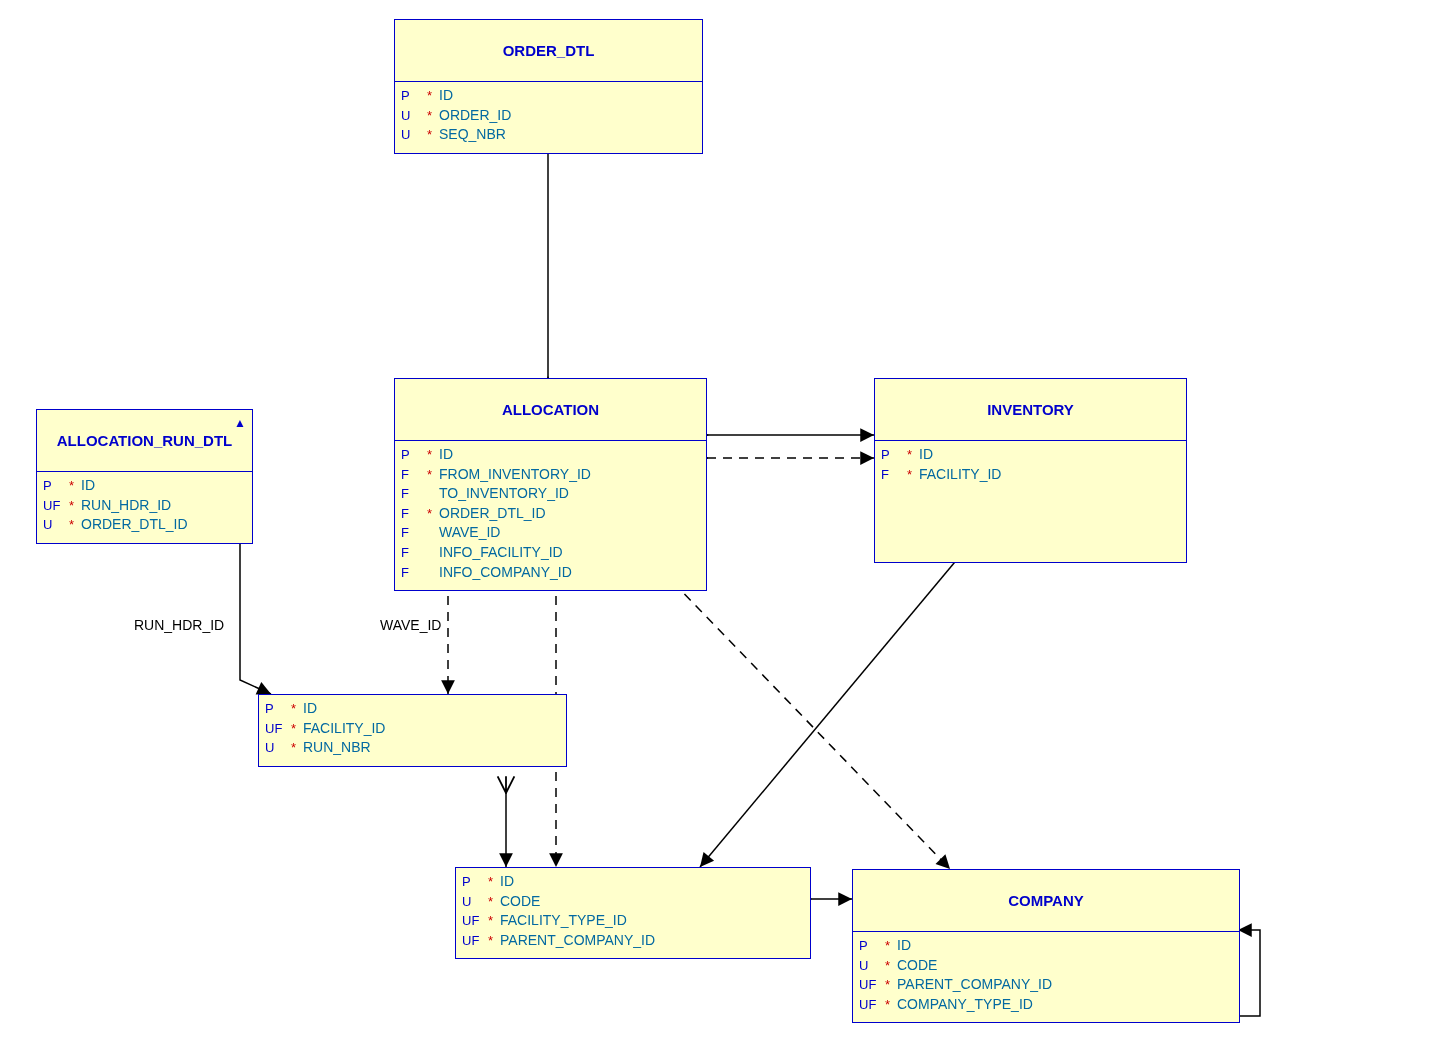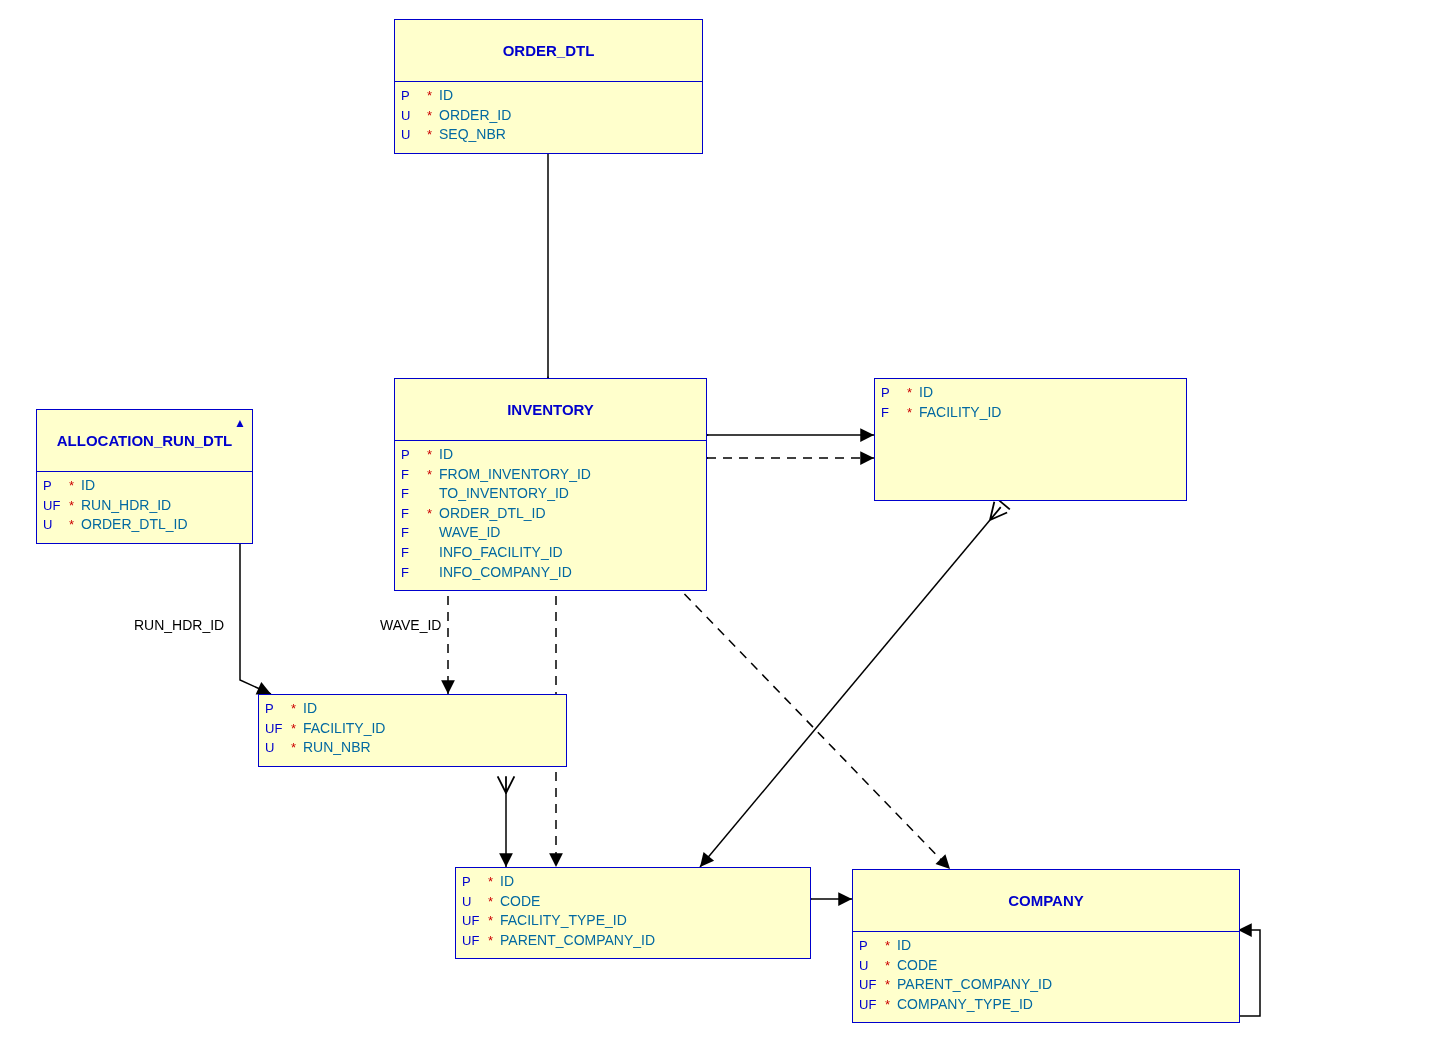--- a/index.html
+++ b/index.html
@@ -74,61 +74,62 @@
         </div>
         <div class="row">
           <span class="flag">U</span>
           <span class="ast">*</span>
           <span class="name">SEQ_NBR</span>
         </div>
       </div>
   </div>
 
   <div class="entity" style="left:394px;top:378px;width:311px;">
+    <div class="title">ALLOCATION</div>
+    <div class="body">
+        <div class="row">
+          <span class="flag">P</span>
+          <span class="ast">*</span>
+          <span class="name">ID</span>
+        </div>
+        <div class="row">
+          <span class="flag">F</span>
+          <span class="ast">*</span>
+          <span class="name">FROM_INVENTORY_ID</span>
+        </div>
+        <div class="row">
+          <span class="flag">F</span>
+          <span class="ast"></span>
+          <span class="name">TO_INVENTORY_ID</span>
+        </div>
+        <div class="row">
+          <span class="flag">F</span>
+          <span class="ast">*</span>
+          <span class="name">ORDER_DTL_ID</span>
+        </div>
+        <div class="row">
+          <span class="flag">F</span>
+          <span class="ast"></span>
+          <span class="name">WAVE_ID</span>
+        </div>
+        <div class="row">
+          <span class="flag">F</span>
+          <span class="ast"></span>
+          <span class="name">INFO_FACILITY_ID</span>
+        </div>
+        <div class="row">
+          <span class="flag">F</span>
+          <span class="ast"></span>
+          <span class="name">INFO_COMPANY_ID</span>
+        </div>
+      </div>
+  </div>
+
+  <div class="entity" style="left:874px;top:378px;width:311px;">
     <div class="title">INVENTORY</div>
-    <div class="body">
-        <div class="row">
-          <span class="flag">P</span>
-          <span class="ast">*</span>
-          <span class="name">ID</span>
-        </div>
-        <div class="row">
-          <span class="flag">F</span>
-          <span class="ast">*</span>
-          <span class="name">FROM_INVENTORY_ID</span>
-        </div>
-        <div class="row">
-          <span class="flag">F</span>
-          <span class="ast"></span>
-          <span class="name">TO_INVENTORY_ID</span>
-        </div>
-        <div class="row">
-          <span class="flag">F</span>
-          <span class="ast">*</span>
-          <span class="name">ORDER_DTL_ID</span>
-        </div>
-        <div class="row">
-          <span class="flag">F</span>
-          <span class="ast"></span>
-          <span class="name">WAVE_ID</span>
-        </div>
-        <div class="row">
-          <span class="flag">F</span>
-          <span class="ast"></span>
-          <span class="name">INFO_FACILITY_ID</span>
-        </div>
-        <div class="row">
-          <span class="flag">F</span>
-          <span class="ast"></span>
-          <span class="name">INFO_COMPANY_ID</span>
-        </div>
-      </div>
-  </div>
-
-  <div class="entity" style="left:874px;top:378px;width:311px;">
     <div class="body">
         <div class="row">
           <span class="flag">P</span>
           <span class="ast">*</span>
           <span class="name">ID</span>
         </div>
         <div class="row">
           <span class="flag">F</span>
           <span class="ast">*</span>
           <span class="name">FACILITY_ID</span>

